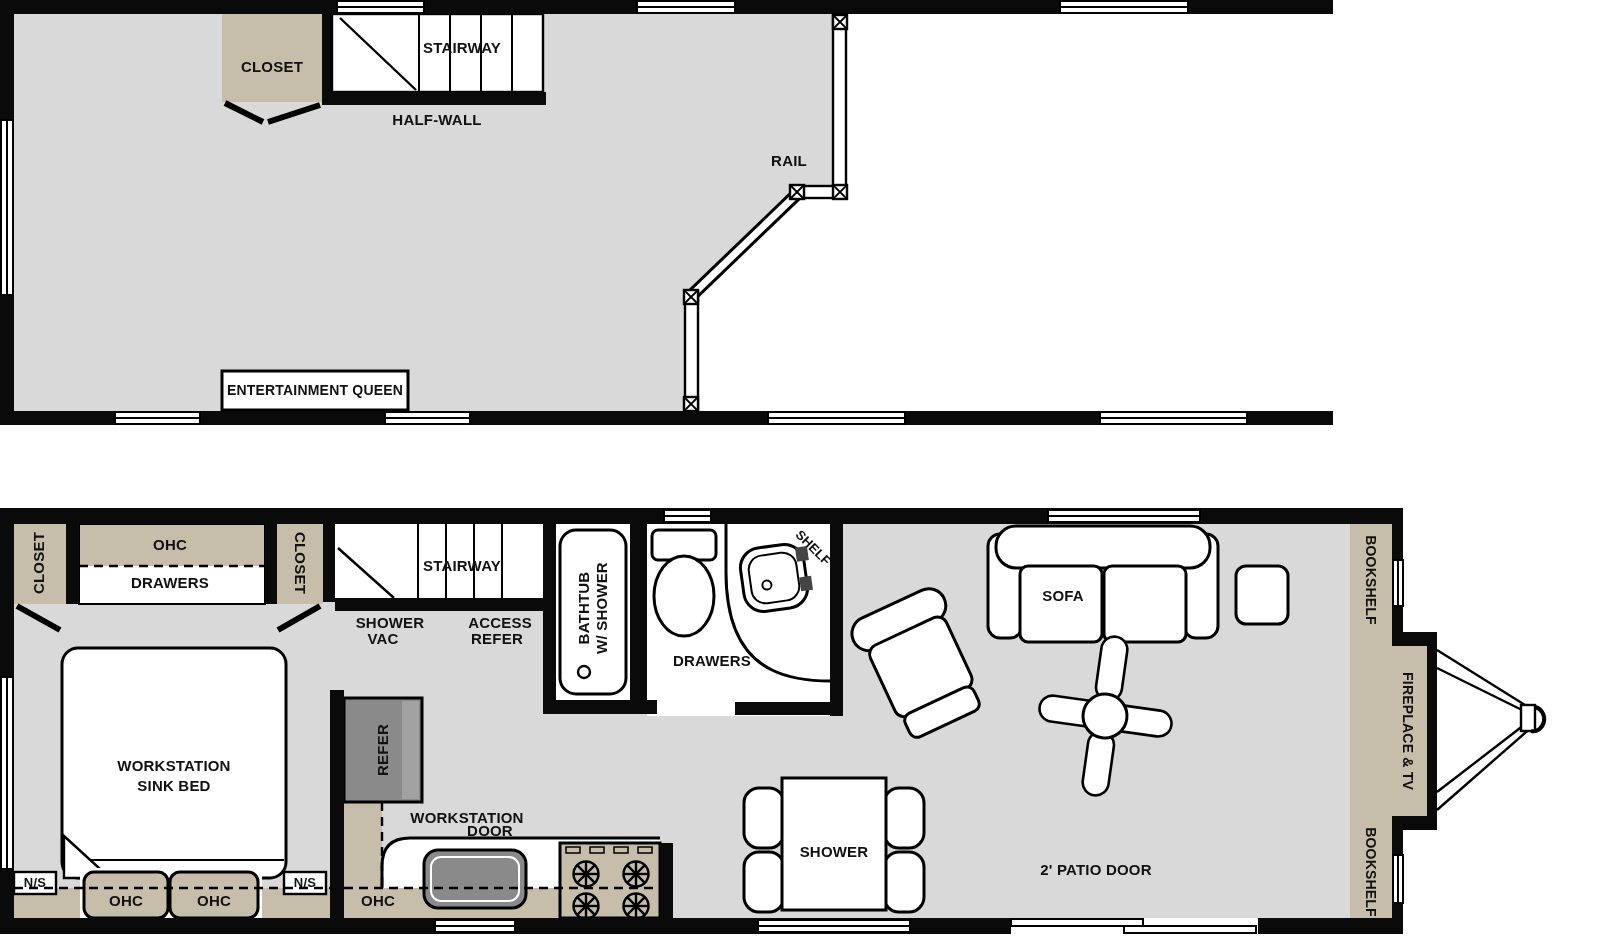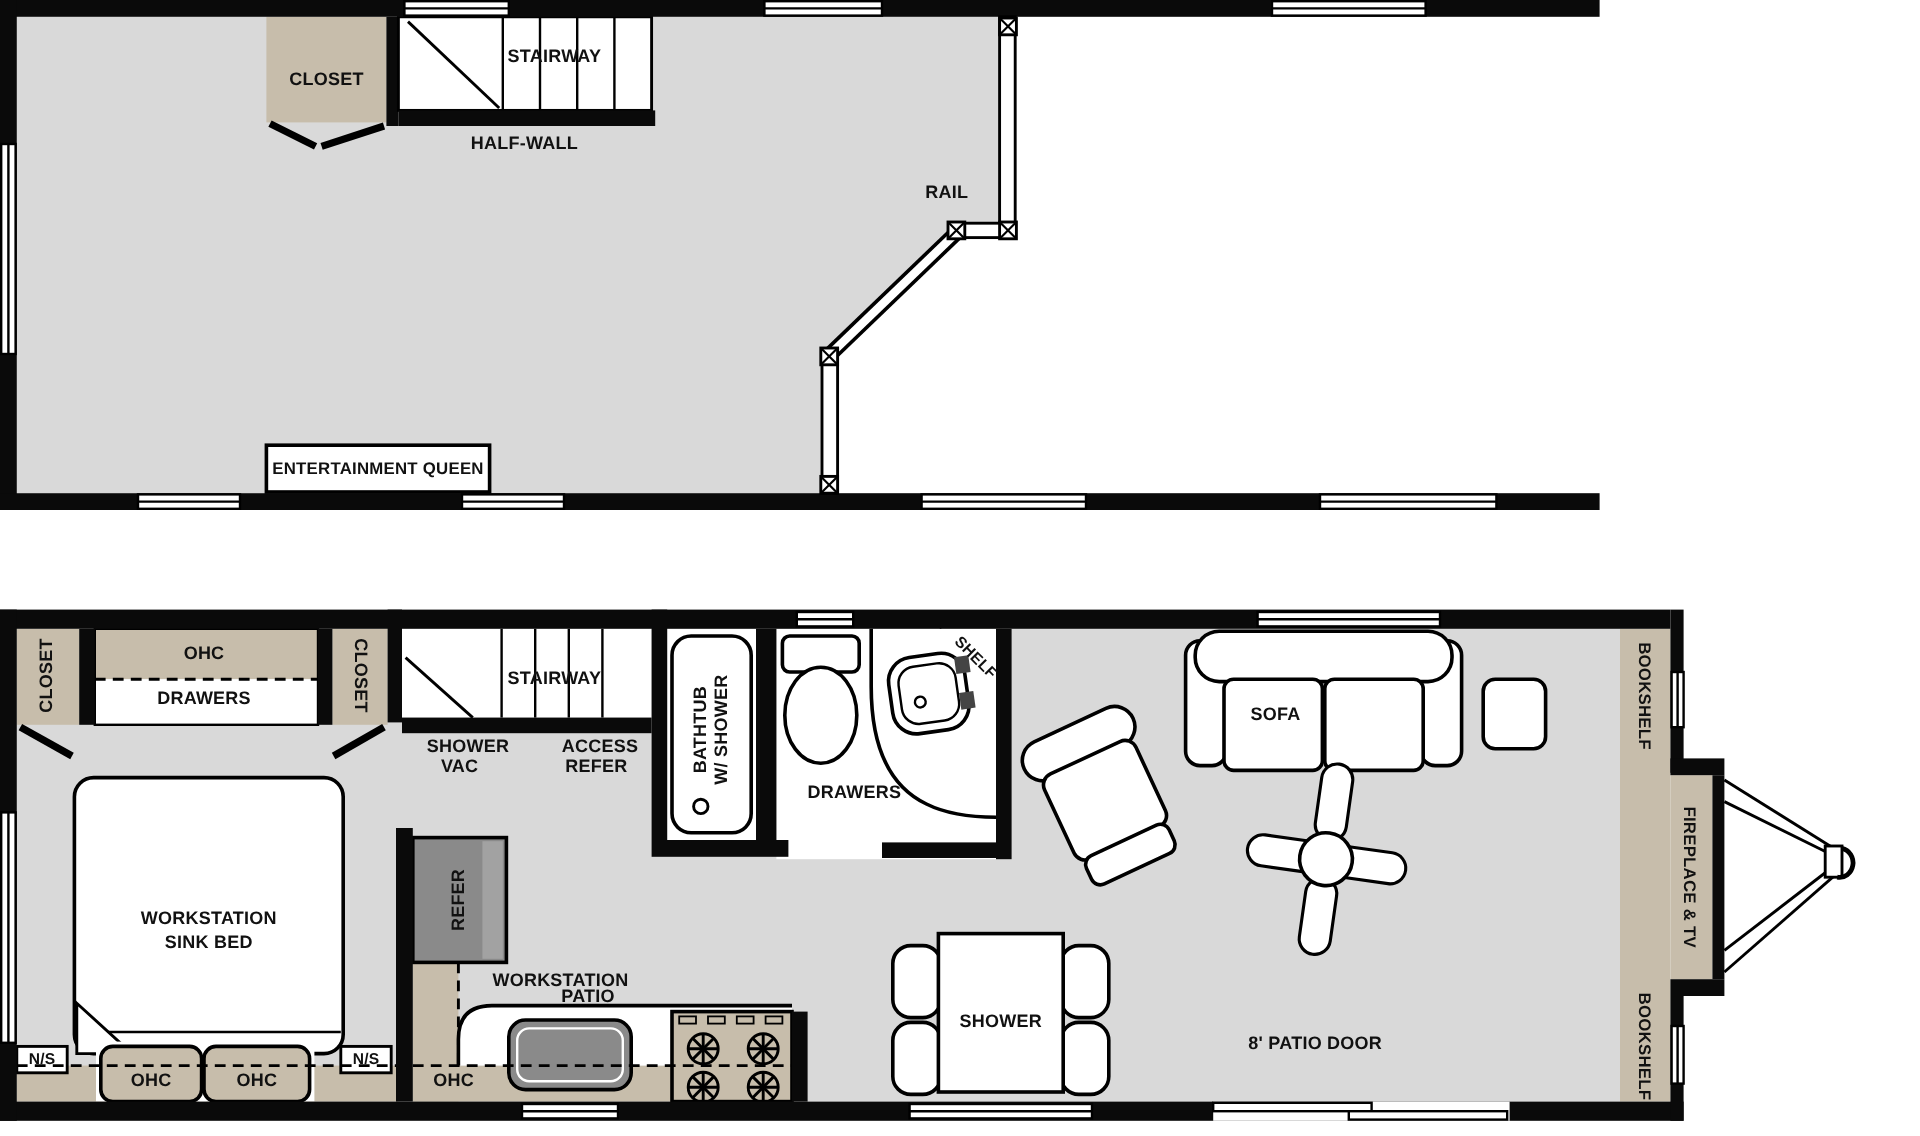--- a/index.html
+++ b/index.html
@@ -297,24 +297,24 @@
   <div class="label" style="left:497px;top:639px">REFER</div>
   <div class="label rot-ccw" style="left:593px;top:608px">
     <div>BATHTUB</div>
     <div>W/ SHOWER</div>
   </div>
   <div class="label rot-45 sz13" style="left:813px;top:548px">SHELF</div>
   <div class="label" style="left:712px;top:661px">DRAWERS</div>
 
   <div class="label rot-ccw" style="left:383px;top:750px">REFER</div>
   <div class="label" style="left:467px;top:818px">WORKSTATION</div>
-  <div class="label" style="left:490px;top:831px">PATIO</div>
+  <div class="label" style="left:490px;top:831px">DOOR</div>
   <div class="label" style="left:378px;top:901px">OHC</div>
 
   <div class="label" style="left:834px;top:852px">SHOWER</div>
   <div class="label" style="left:1063px;top:596px">SOFA</div>
-  <div class="label" style="left:1096px;top:870px">8' PATIO DOOR</div>
+  <div class="label" style="left:1096px;top:870px">2' PATIO DOOR</div>
   <div class="label rot-cw sz14" style="left:1371px;top:580px">BOOKSHELF</div>
   <div class="label rot-cw sz14" style="left:1408px;top:731px">FIREPLACE &amp; TV</div>
   <div class="label rot-cw sz14" style="left:1371px;top:872px">BOOKSHELF</div>
 </div>
 
 </div>
 
 </body></html>

